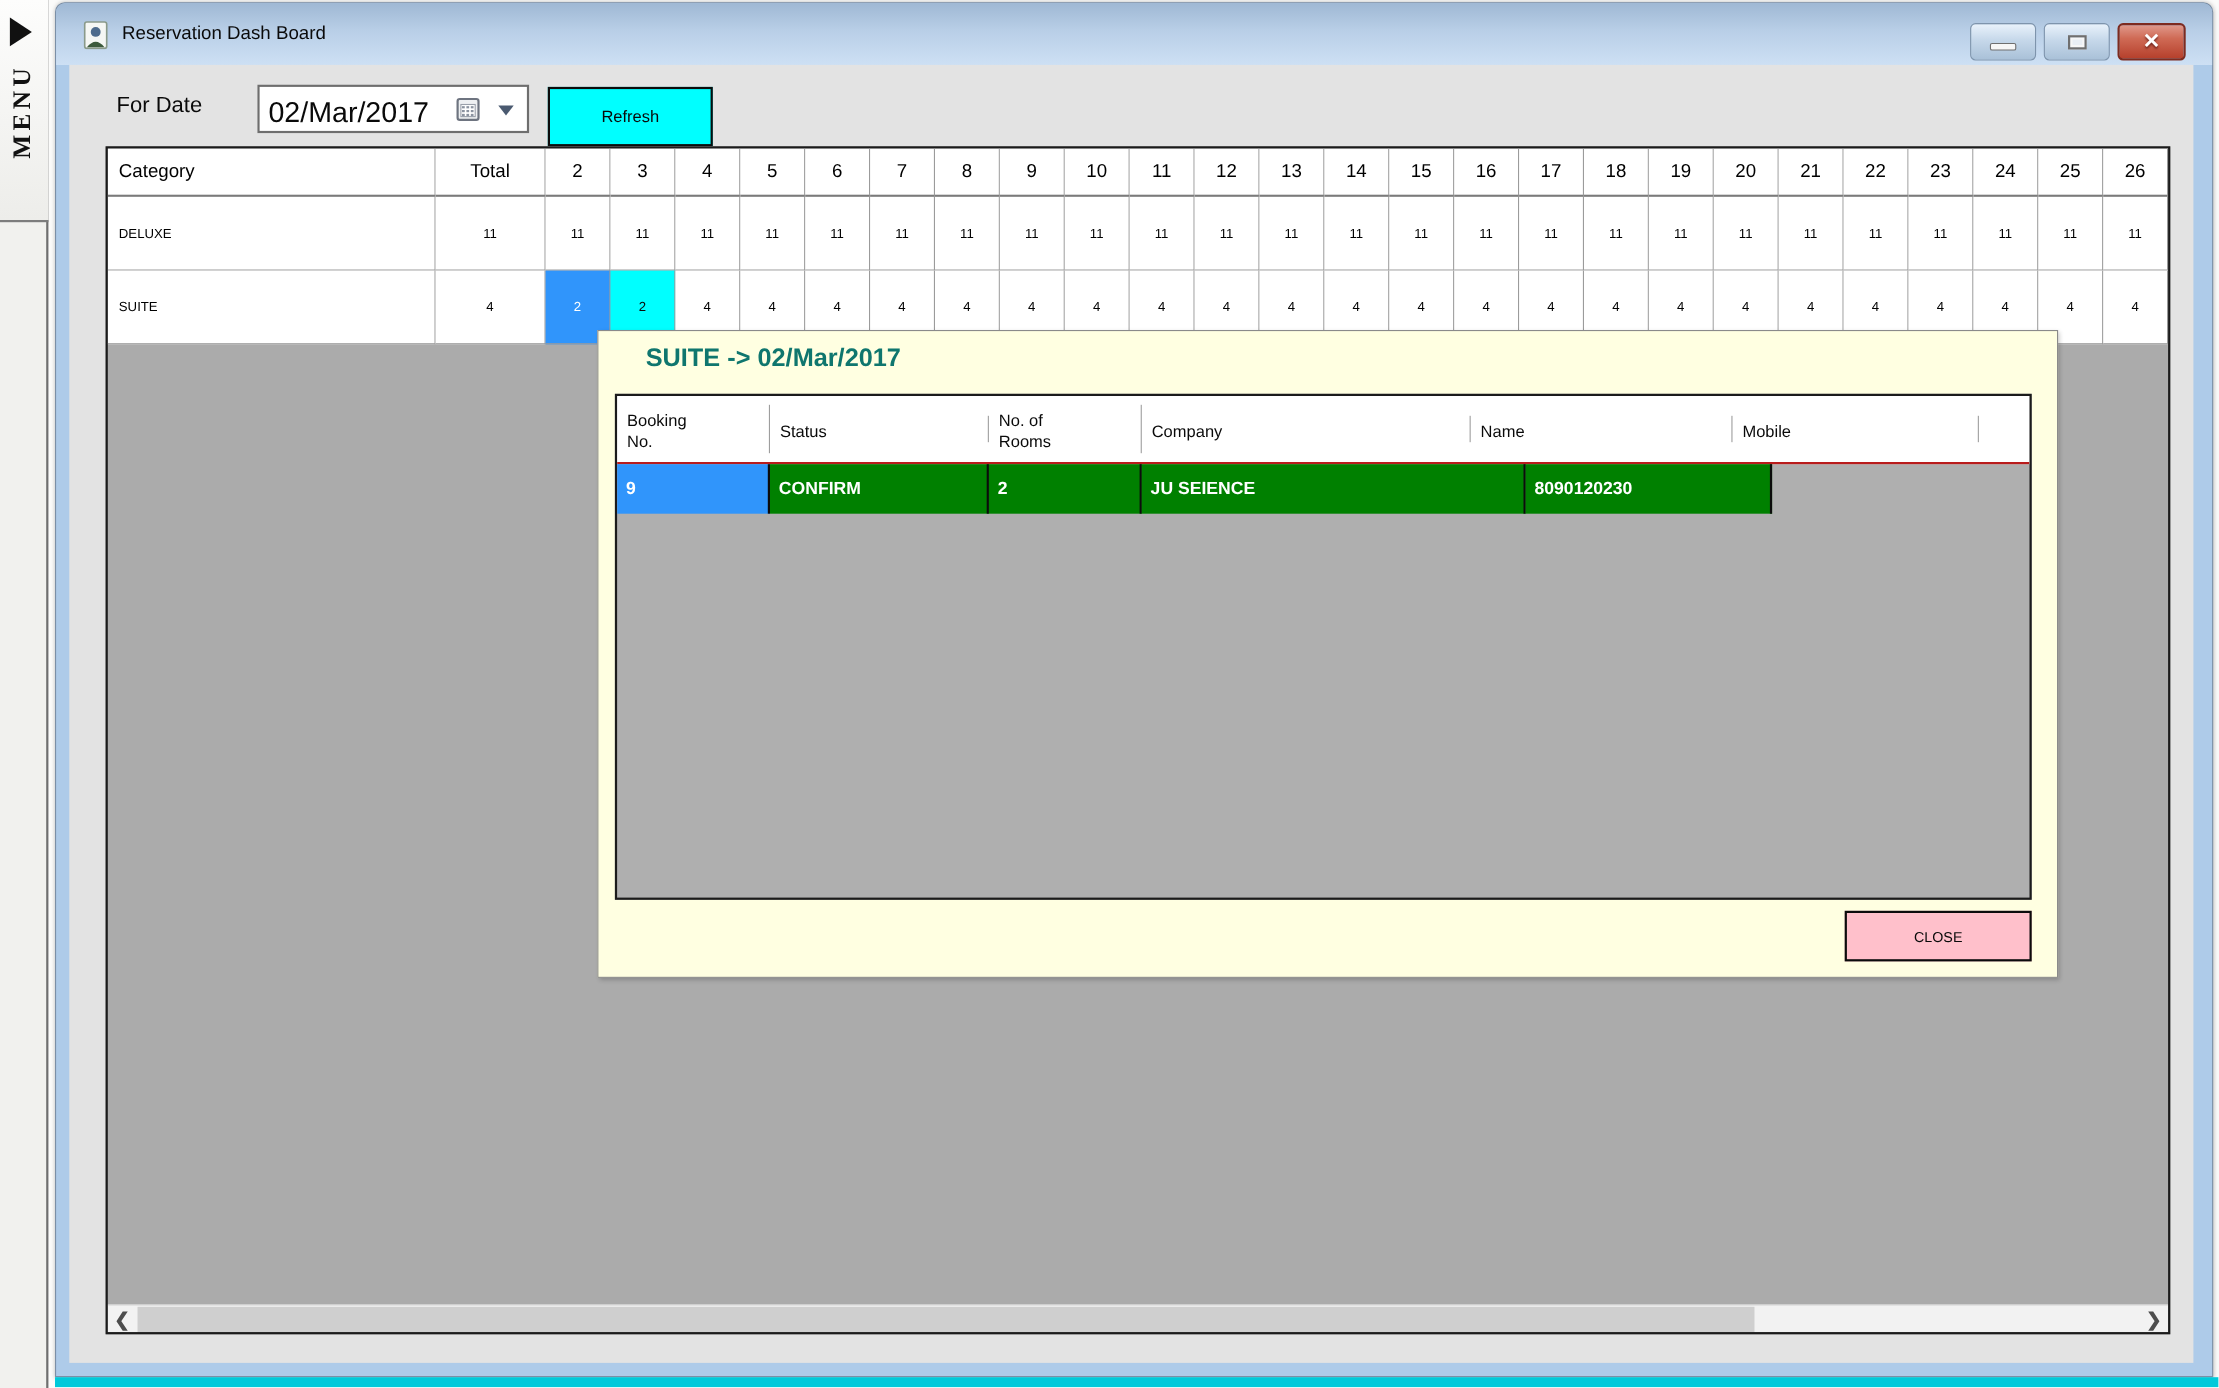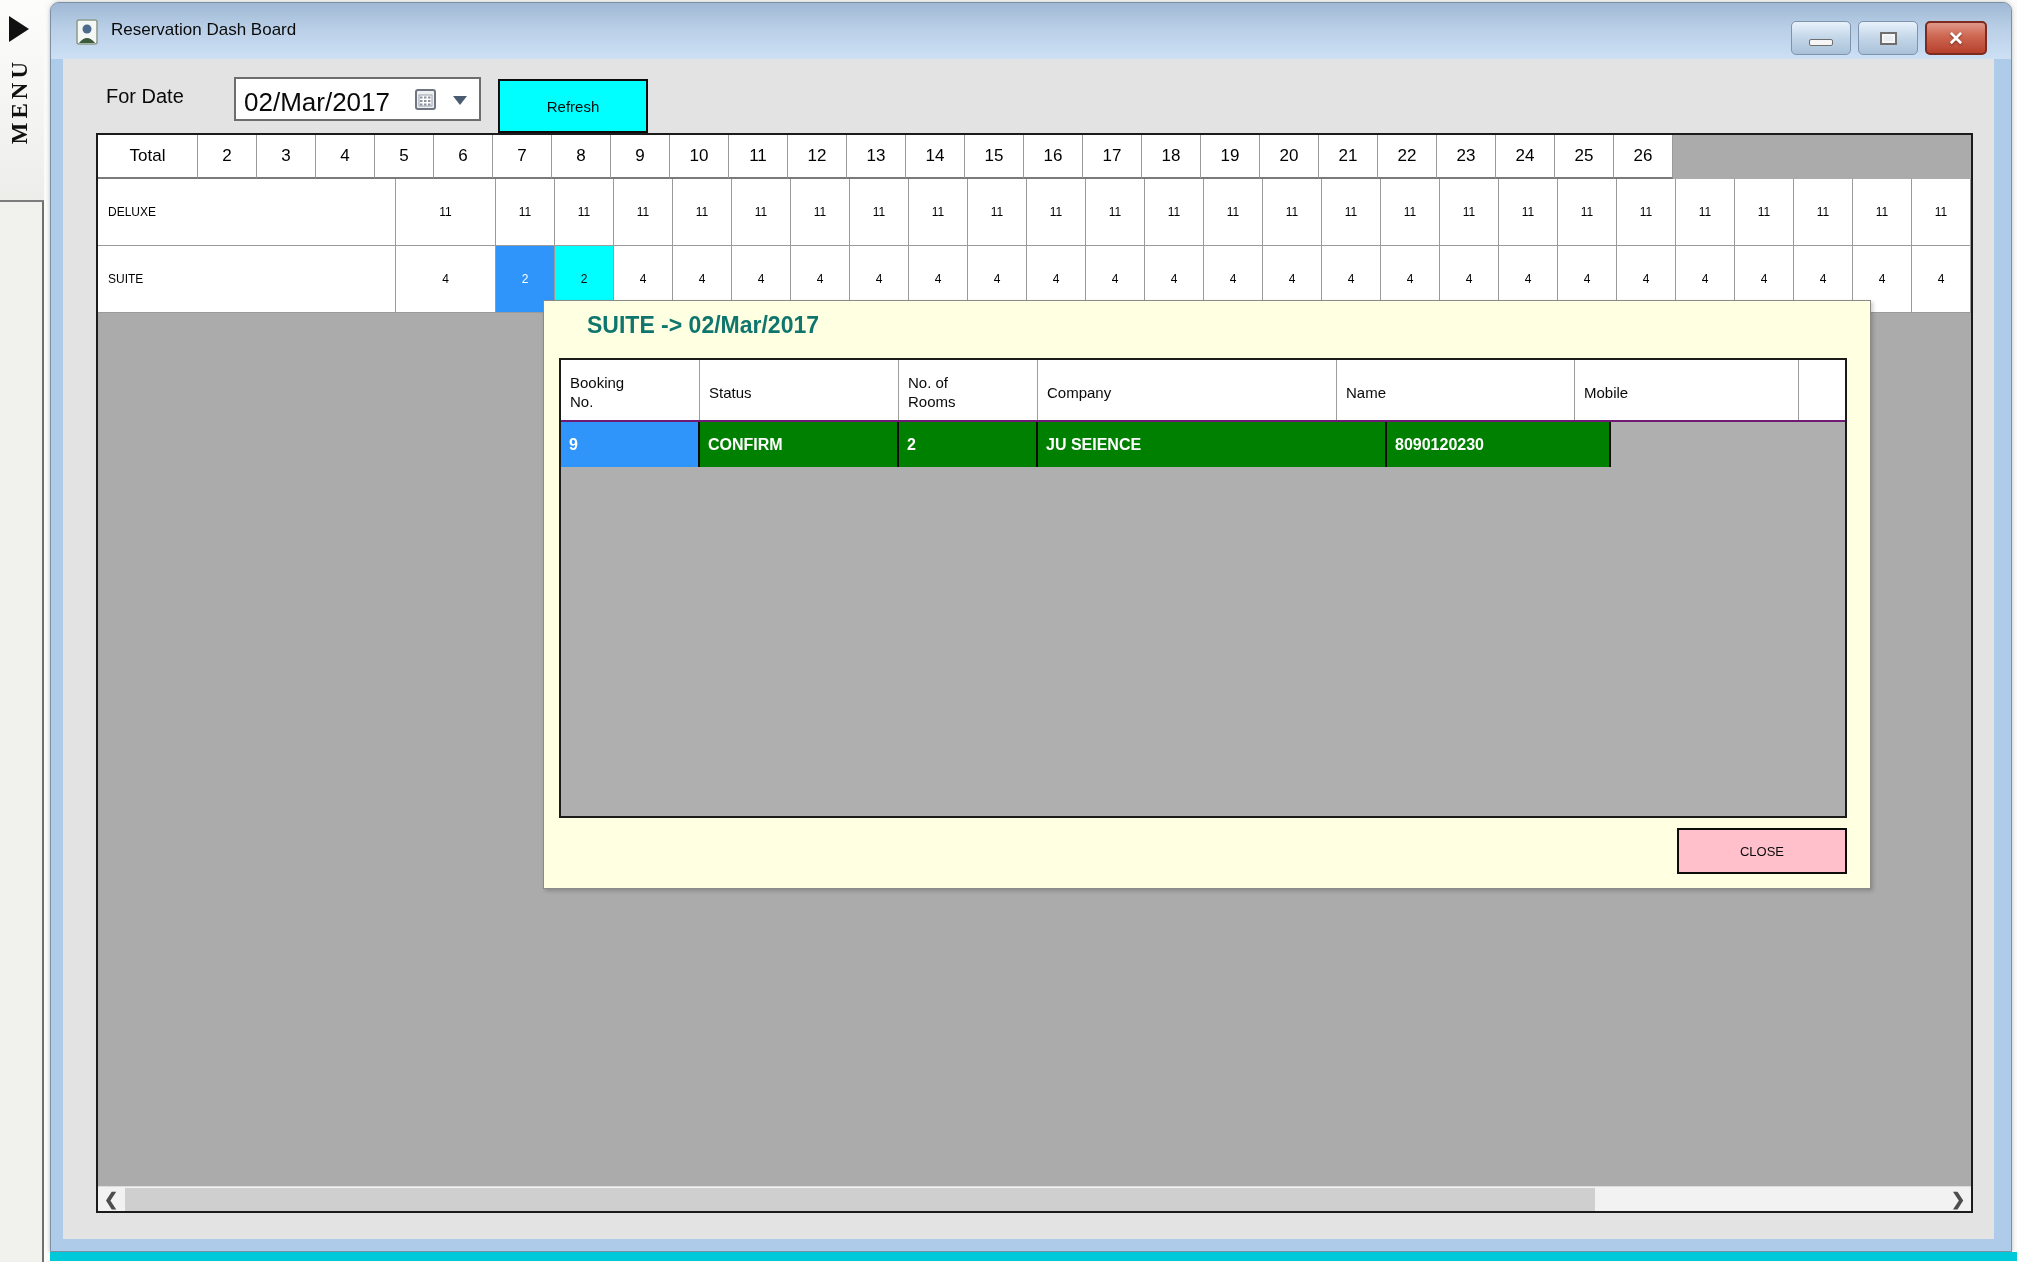--- a/index.html
+++ b/index.html
@@ -50,21 +50,21 @@
   .hscroll{position:absolute;left:0;right:0;bottom:0;height:25px;background:#f2f2f2;border-top:1px solid #dcdcdc;}
   .sb-arrow{position:absolute;top:0;width:26px;height:25px;display:flex;align-items:center;justify-content:center;color:#4d4d4d;font-size:17px;font-weight:bold;cursor:pointer;}
   .sb-arrow.left{left:0;}
   .sb-arrow.right{right:0;}
   .sb-thumb{position:absolute;left:27px;top:1px;width:1470px;height:23px;background:#cfcfcf;cursor:pointer;}
 
   
   .popup{position:absolute;left:480px;top:241px;width:1328px;height:589px;background:#ffffe1;border:1px solid #8a8a8a;box-shadow:2px 2px 4px rgba(0,0,0,.2);}
   .popup-title{position:absolute;left:43px;top:11px;font-size:23px;font-weight:bold;color:#0f766e;}
   .grid{position:absolute;left:15px;top:57px;width:1288px;height:460px;border:2px solid #1b1b1b;background:#afafaf;overflow:hidden;}
-  .ghead{display:flex;background:#fff;height:62px;border-bottom:2px solid #701a75;}
+  .ghead{display:flex;background:#fff;height:62px;border-bottom:2px solid #b91c1c;align-items:center;}
   .ghcell{flex:0 0 auto;border-right:1px solid #9e9e9e;padding:6px 0 0 9px;font-size:15px;color:#0a0a0a;display:flex;flex-direction:column;justify-content:center;line-height:1.25;}
   .grow{display:flex;height:45px;}
   .gcell{flex:0 0 auto;border-right:2px solid #0c0c0c;display:flex;align-items:center;padding-left:8px;font-size:16px;font-weight:bold;color:#fff;}
   .gcell.rowhdr{background:#3095fb;}
   .gcell.confirmed{background:#008000;}
   .close-btn{position:absolute;left:1133px;top:527px;width:170px;height:46px;background:#ffc0cb;border:2px solid #0c0c0c;font-size:13px;color:#0a0a0a;cursor:pointer;}
 
   
   .cyan-bar{position:absolute;left:50px;top:1252px;width:1967px;height:9px;background:#00c9da;}
 </style>
@@ -127,20 +127,21 @@
           </svg>
         </span>
         <span class="dd-arrow"></span>
       </div>
 
       <button class="refresh">Refresh</button>
 
       <div class="table-frame">
         <div id="avail-table">
             <div class="row header-row">
+              <div class="cell cat">Category</div>
               <div class="cell tot">Total</div>
               <div class="cell day">2</div>
               <div class="cell day">3</div>
               <div class="cell day">4</div>
               <div class="cell day">5</div>
               <div class="cell day">6</div>
               <div class="cell day">7</div>
               <div class="cell day">8</div>
               <div class="cell day">9</div>
               <div class="cell day">10</div>

